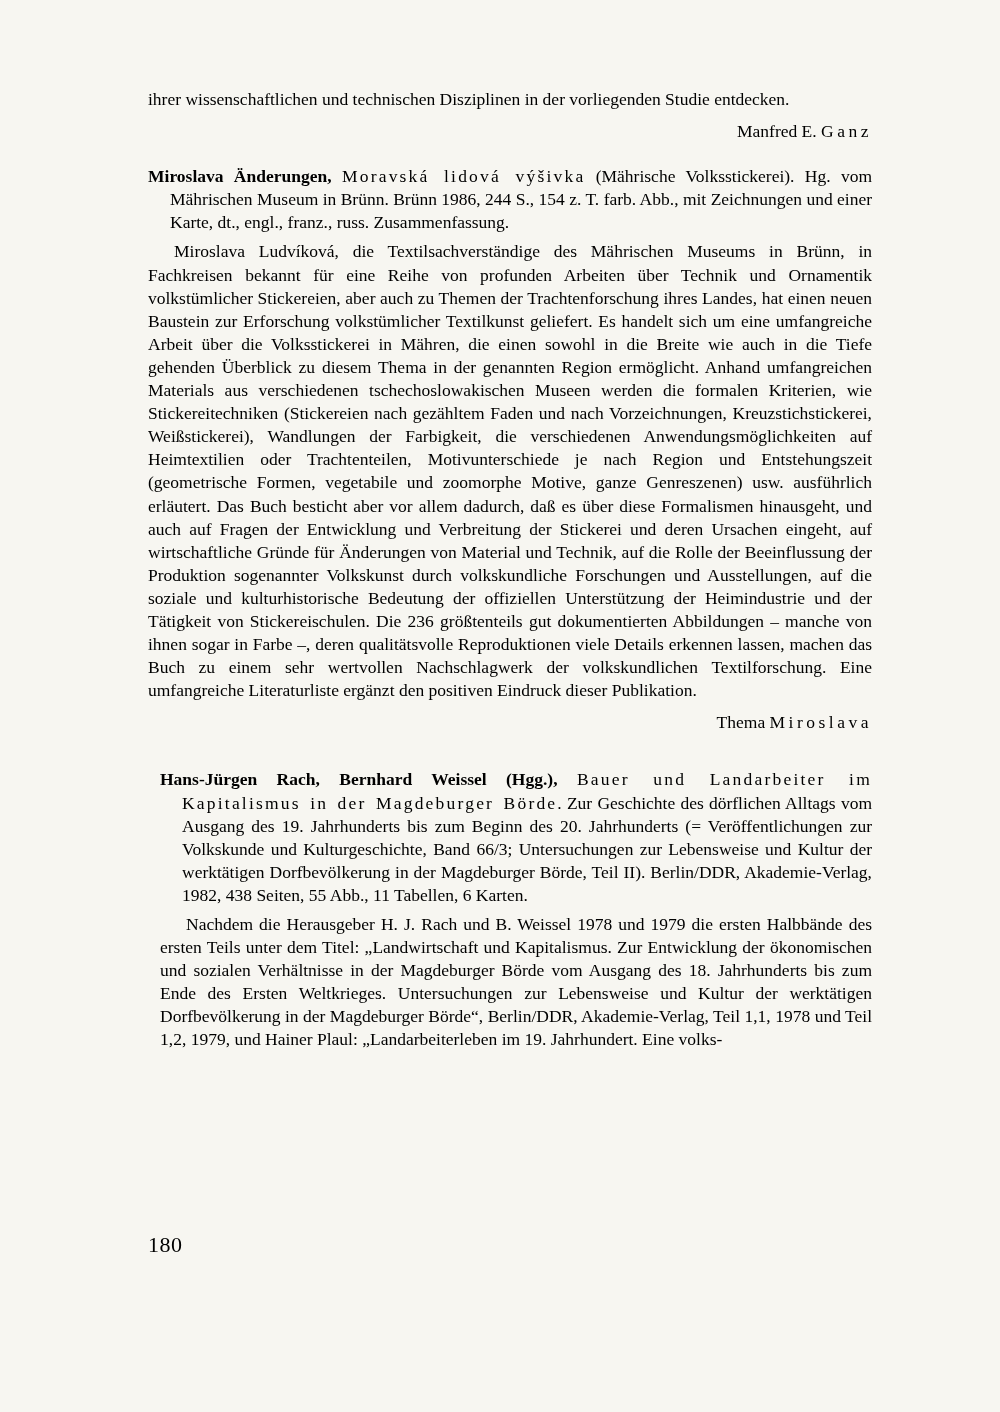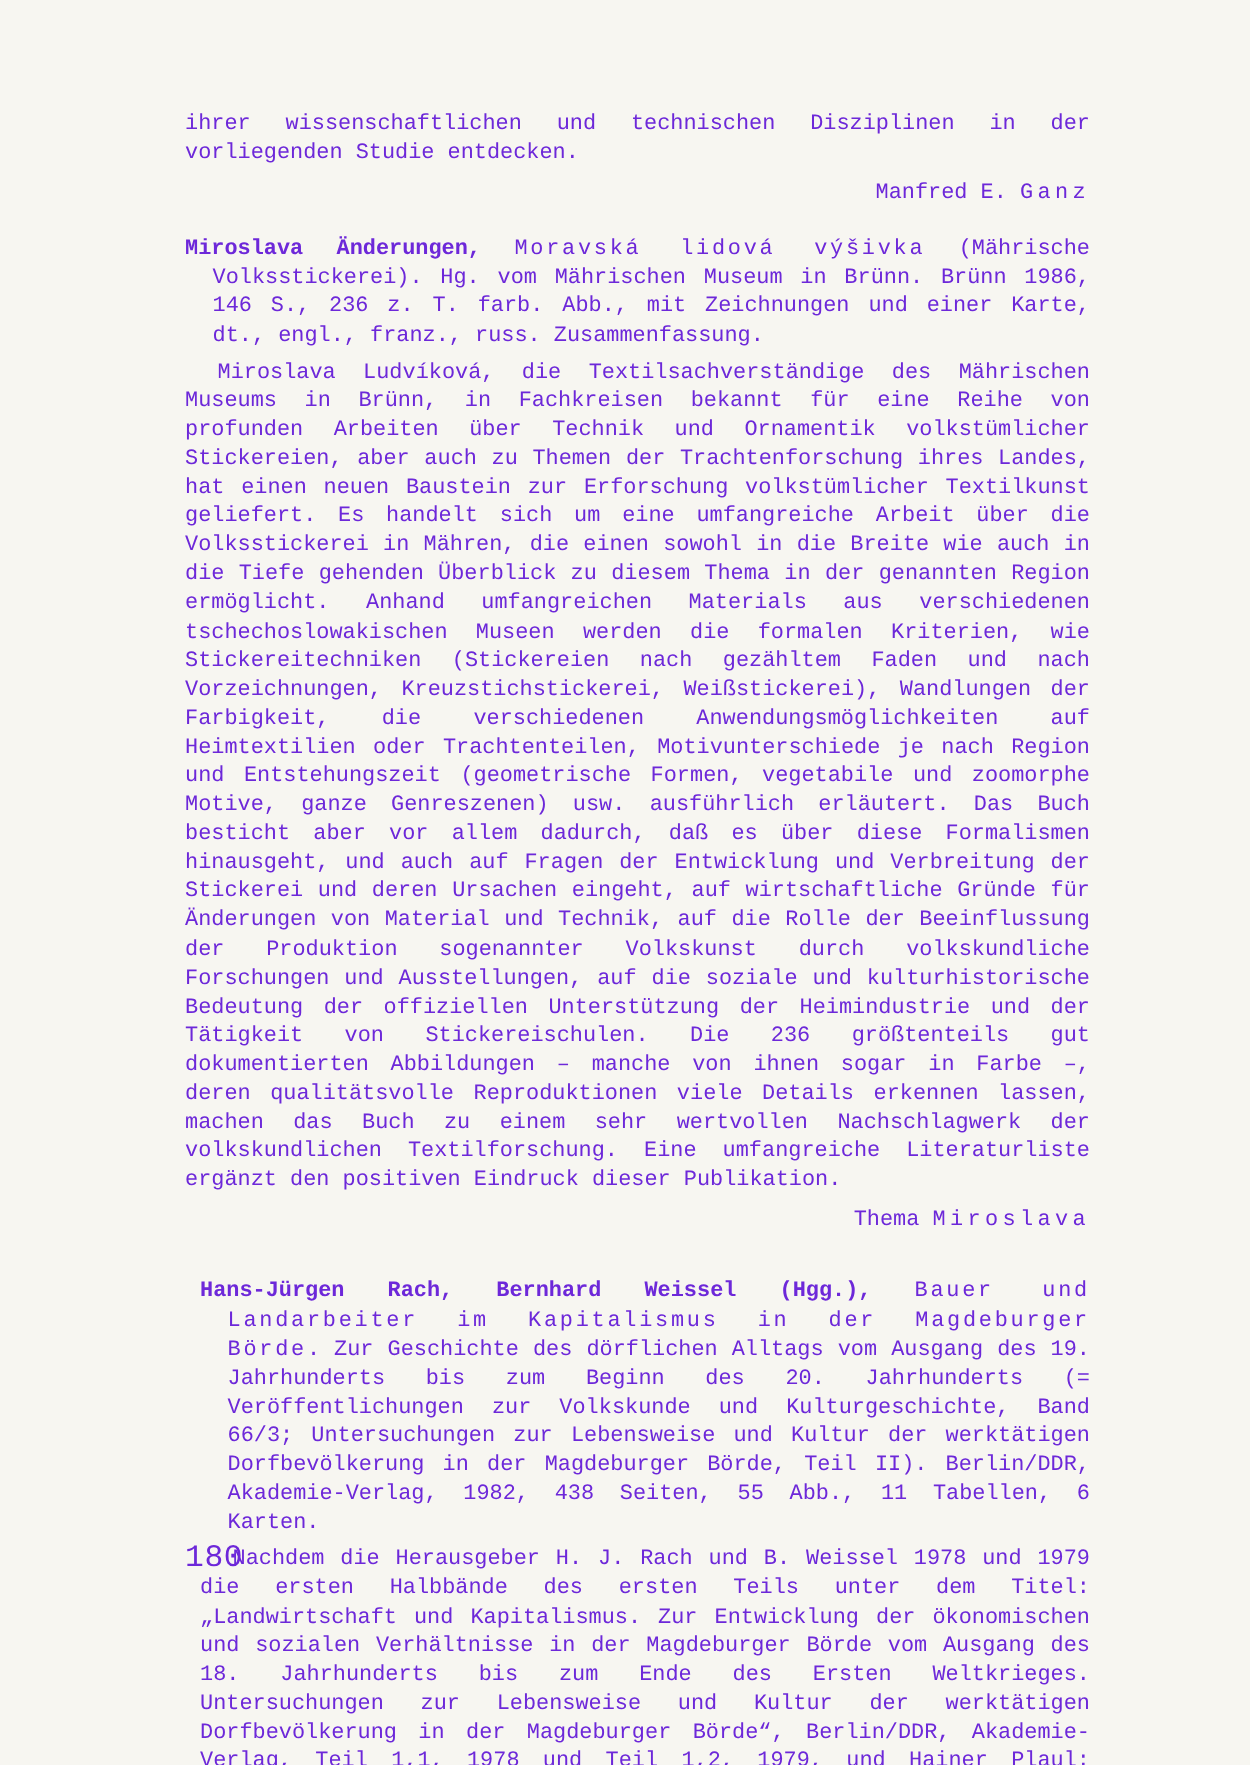--- a/index.html
+++ b/index.html
@@ -8,24 +8,24 @@
     background: #e9e8e4;
   }
   .page {
     position: relative;
     width: 1000px;
     height: 1412px;
     margin: 0 auto;
     background: #f7f6f1;
     box-sizing: border-box;
     padding: 88px 128px 0 148px;
-    font-family: Liberation Mono, monospace;
+    font-family: Liberation Serif, serif;
     font-size: 17.5px;
     line-height: 1.32;
-    color: #6d28d9;
+    color: #000000;
     overflow: hidden;
   }
   p { margin: 0; text-align: justify; }
   .fragment { text-indent: 0; }
   .signature {
     text-align: right;
     margin-top: 9px;
   }
   .sig-last { letter-spacing: 3.5px; }
   .review-1 { margin-top: 22px; }
@@ -37,38 +37,38 @@
   .bold { font-weight: bold; }
   .spaced { letter-spacing: 2.2px; word-spacing: 2px; }
   .review-body {
     margin-top: 6px;
     text-indent: 26px;
   }
   .page-number {
     position: absolute;
     left: 148px;
     top: 1230px;
-    font-size: 25px;
+    font-size: 22px;
     letter-spacing: 0.5px;
   }
 </style>
 </head>
 <body>
 
 <div class="page">
 
   <p class="fragment">ihrer wissenschaftlichen und technischen Disziplinen in der vorliegenden Studie entdecken.</p>
 
   <p class="signature">
     <span>Manfred E.</span>
     <span class="sig-last">Ganz</span>
   </p>
 
   <div class="review review-1">
-    <p class="heading"><span class="bold">Miroslava Änderungen, </span><span class="spaced">Moravská lidová výšivka</span><span> (Mährische Volksstickerei). Hg. vom Mährischen Museum in Brünn. Brünn 1986, 146 S., 236 z. T. farb. Abb., mit Zeichnungen und einer Karte, dt., engl., franz., russ. Zusammenfassung.</span></p>
+    <p class="heading"><span class="bold">Miroslava Änderungen, </span><span class="spaced">Moravská lidová výšivka</span><span> (Mährische Volksstickerei). Hg. vom Mährischen Museum in Brünn. Brünn 1986, 244 S., 154 z. T. farb. Abb., mit Zeichnungen und einer Karte, dt., engl., franz., russ. Zusammenfassung.</span></p>
 
     <p class="review-body">Miroslava Ludvíková, die Textilsachverständige des Mährischen Museums in Brünn, in Fachkreisen bekannt für eine Reihe von profunden Arbeiten über Technik und Ornamentik volkstümlicher Stickereien, aber auch zu Themen der Trachtenforschung ihres Landes, hat einen neuen Baustein zur Erforschung volkstümlicher Textilkunst geliefert. Es handelt sich um eine umfangreiche Arbeit über die Volksstickerei in Mähren, die einen sowohl in die Breite wie auch in die Tiefe gehenden Überblick zu diesem Thema in der genannten Region ermöglicht. Anhand umfangreichen Materials aus verschiedenen tschechoslowakischen Museen werden die formalen Kriterien, wie Stickereitechniken (Stickereien nach gezähltem Faden und nach Vorzeichnungen, Kreuzstichstickerei, Weißstickerei), Wandlungen der Farbigkeit, die verschiedenen Anwendungsmöglichkeiten auf Heimtextilien oder Trachtenteilen, Motivunterschiede je nach Region und Entstehungszeit (geometrische Formen, vegetabile und zoomorphe Motive, ganze Genreszenen) usw. ausführlich erläutert. Das Buch besticht aber vor allem dadurch, daß es über diese Formalismen hinausgeht, und auch auf Fragen der Entwicklung und Verbreitung der Stickerei und deren Ursachen eingeht, auf wirtschaftliche Gründe für Änderungen von Material und Technik, auf die Rolle der Beeinflussung der Produktion sogenannter Volkskunst durch volkskundliche Forschungen und Ausstellungen, auf die soziale und kulturhistorische Bedeutung der offiziellen Unterstützung der Heimindustrie und der Tätigkeit von Stickereischulen. Die 236 größtenteils gut dokumentierten Abbildungen – manche von ihnen sogar in Farbe –, deren qualitätsvolle Reproduktionen viele Details erkennen lassen, machen das Buch zu einem sehr wertvollen Nachschlagwerk der volkskundlichen Textilforschung. Eine umfangreiche Literaturliste ergänzt den positiven Eindruck dieser Publikation.</p>
 
     <p class="signature">
       <span>Thema</span>
       <span class="sig-last">Miroslava</span>
     </p>
   </div>
 
   <div class="review review-2">

